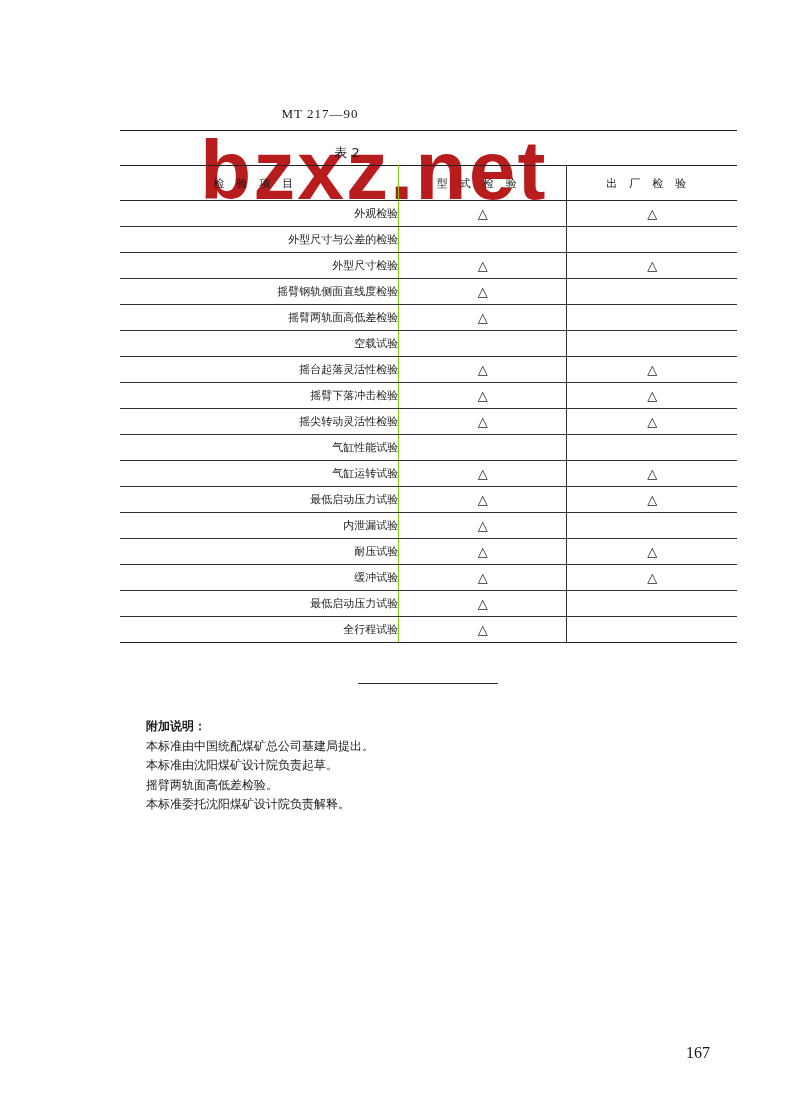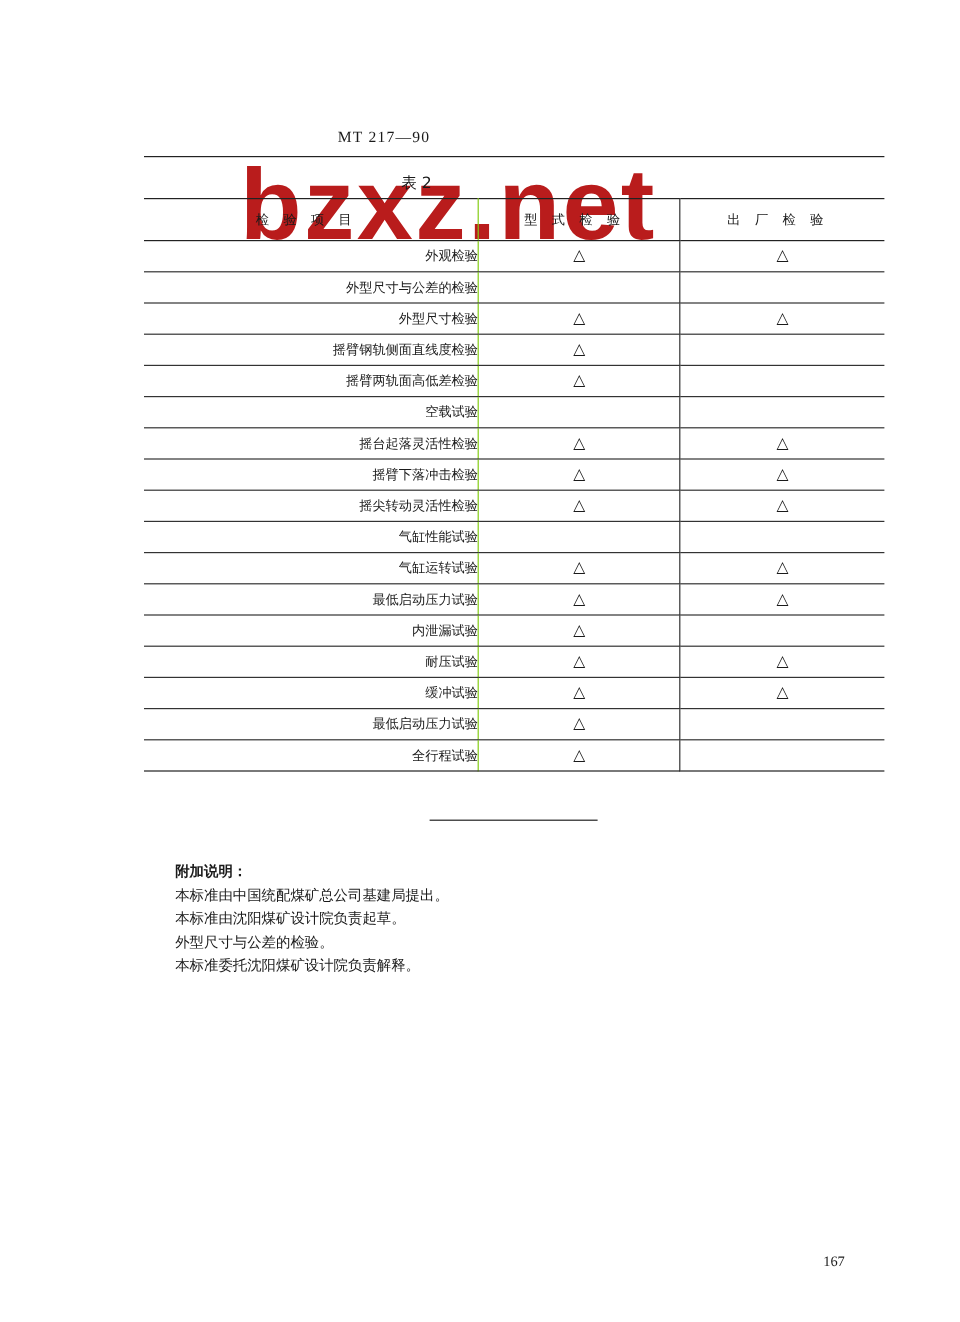--- a/index.html
+++ b/index.html
@@ -31,21 +31,21 @@
   table.spec tbody tr:last-child td { border-bottom: 1.5px solid #222; }
   .c1 { width: 258px; border-right: 1px solid #84cc16; }
   .c2 { width: 178px; border-right: 1px solid #333; text-align: center; }
   .c3 { width: 181px; text-align: center; }
   td.item { text-align: right; padding-left: 24px !important; }
   td.item.sub { padding-left: 38px !important; }
   .tri { font-size: 13px; }
   .sep-rule { position: absolute; left: 358px; top: 683px; width: 140px; border-top: 1.5px solid #222; }
   .notes { position: absolute; left: 146px; top: 717px; font-size: 12px; line-height: 19.5px; }
   .notes .title { font-weight: bold; }
-  .page-num { position: absolute; left: 686px; top: 1044px; font-family: "Liberation Serif", serif; font-size: 12px; }
+  .page-num { position: absolute; left: 686px; top: 1044px; font-family: "Liberation Serif", serif; font-size: 16px; }
 </style>
 </head>
 <body>
 
 <div class="watermark">bzxz.net</div>
 
 <div class="header-code">MT 217—90</div>
 <div class="top-rule"></div>
 
 <div class="table-title">表 2</div>
@@ -146,17 +146,17 @@
       </tr>
     </tbody>
 </table>
 
 <div class="sep-rule"></div>
 
 <div class="notes">
   <div class="title">附加说明：</div>
   <div>本标准由中国统配煤矿总公司基建局提出。</div>
   <div>本标准由沈阳煤矿设计院负责起草。</div>
-  <div>外型尺寸与公差的检验。</div>
+  <div>摇臂两轨面高低差检验。</div>
   <div>本标准委托沈阳煤矿设计院负责解释。</div>
 </div>
 
 <div class="page-num">167</div>
 
 </body></html>

